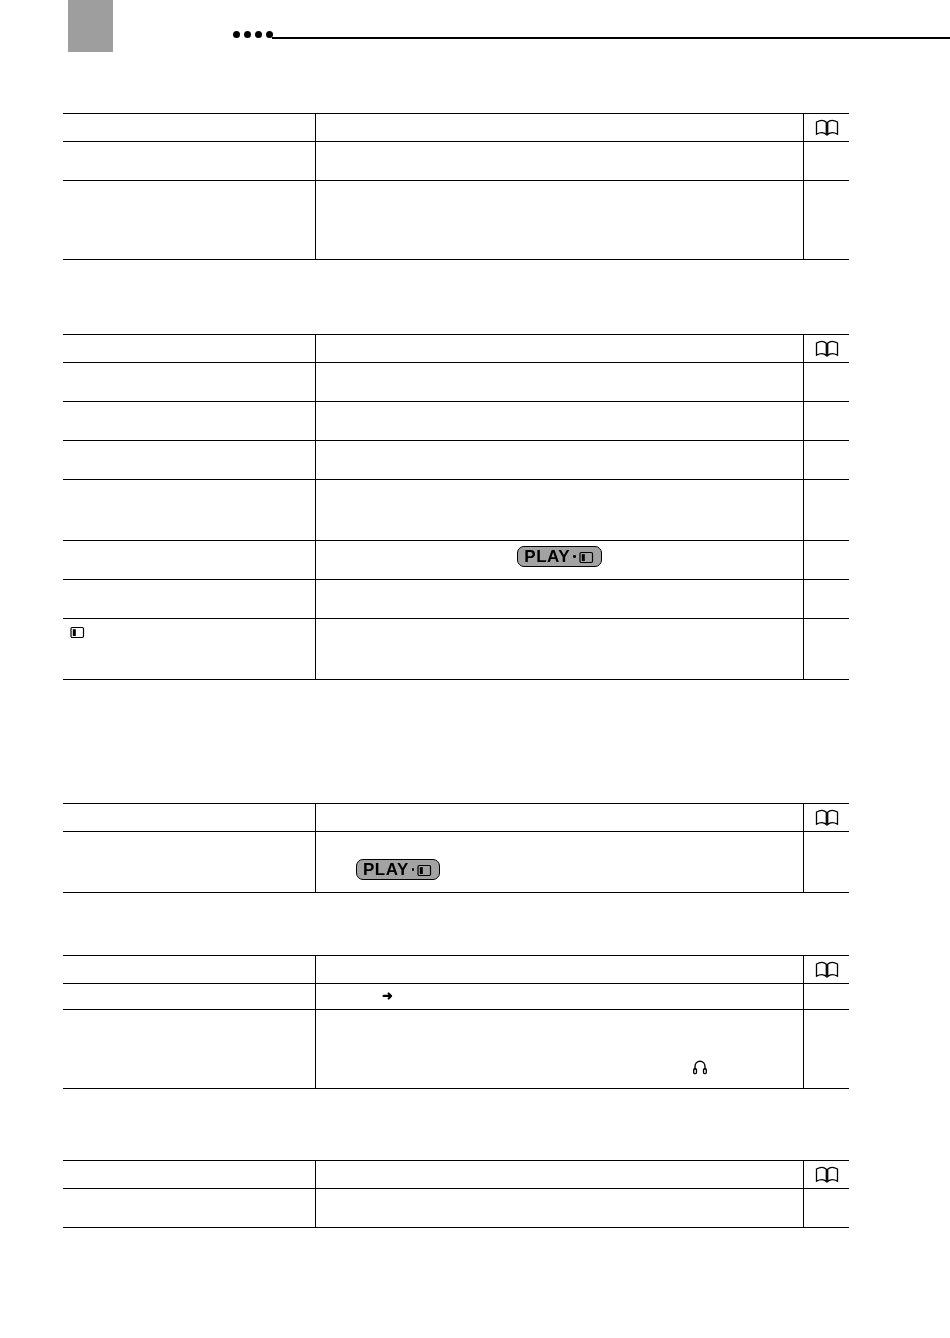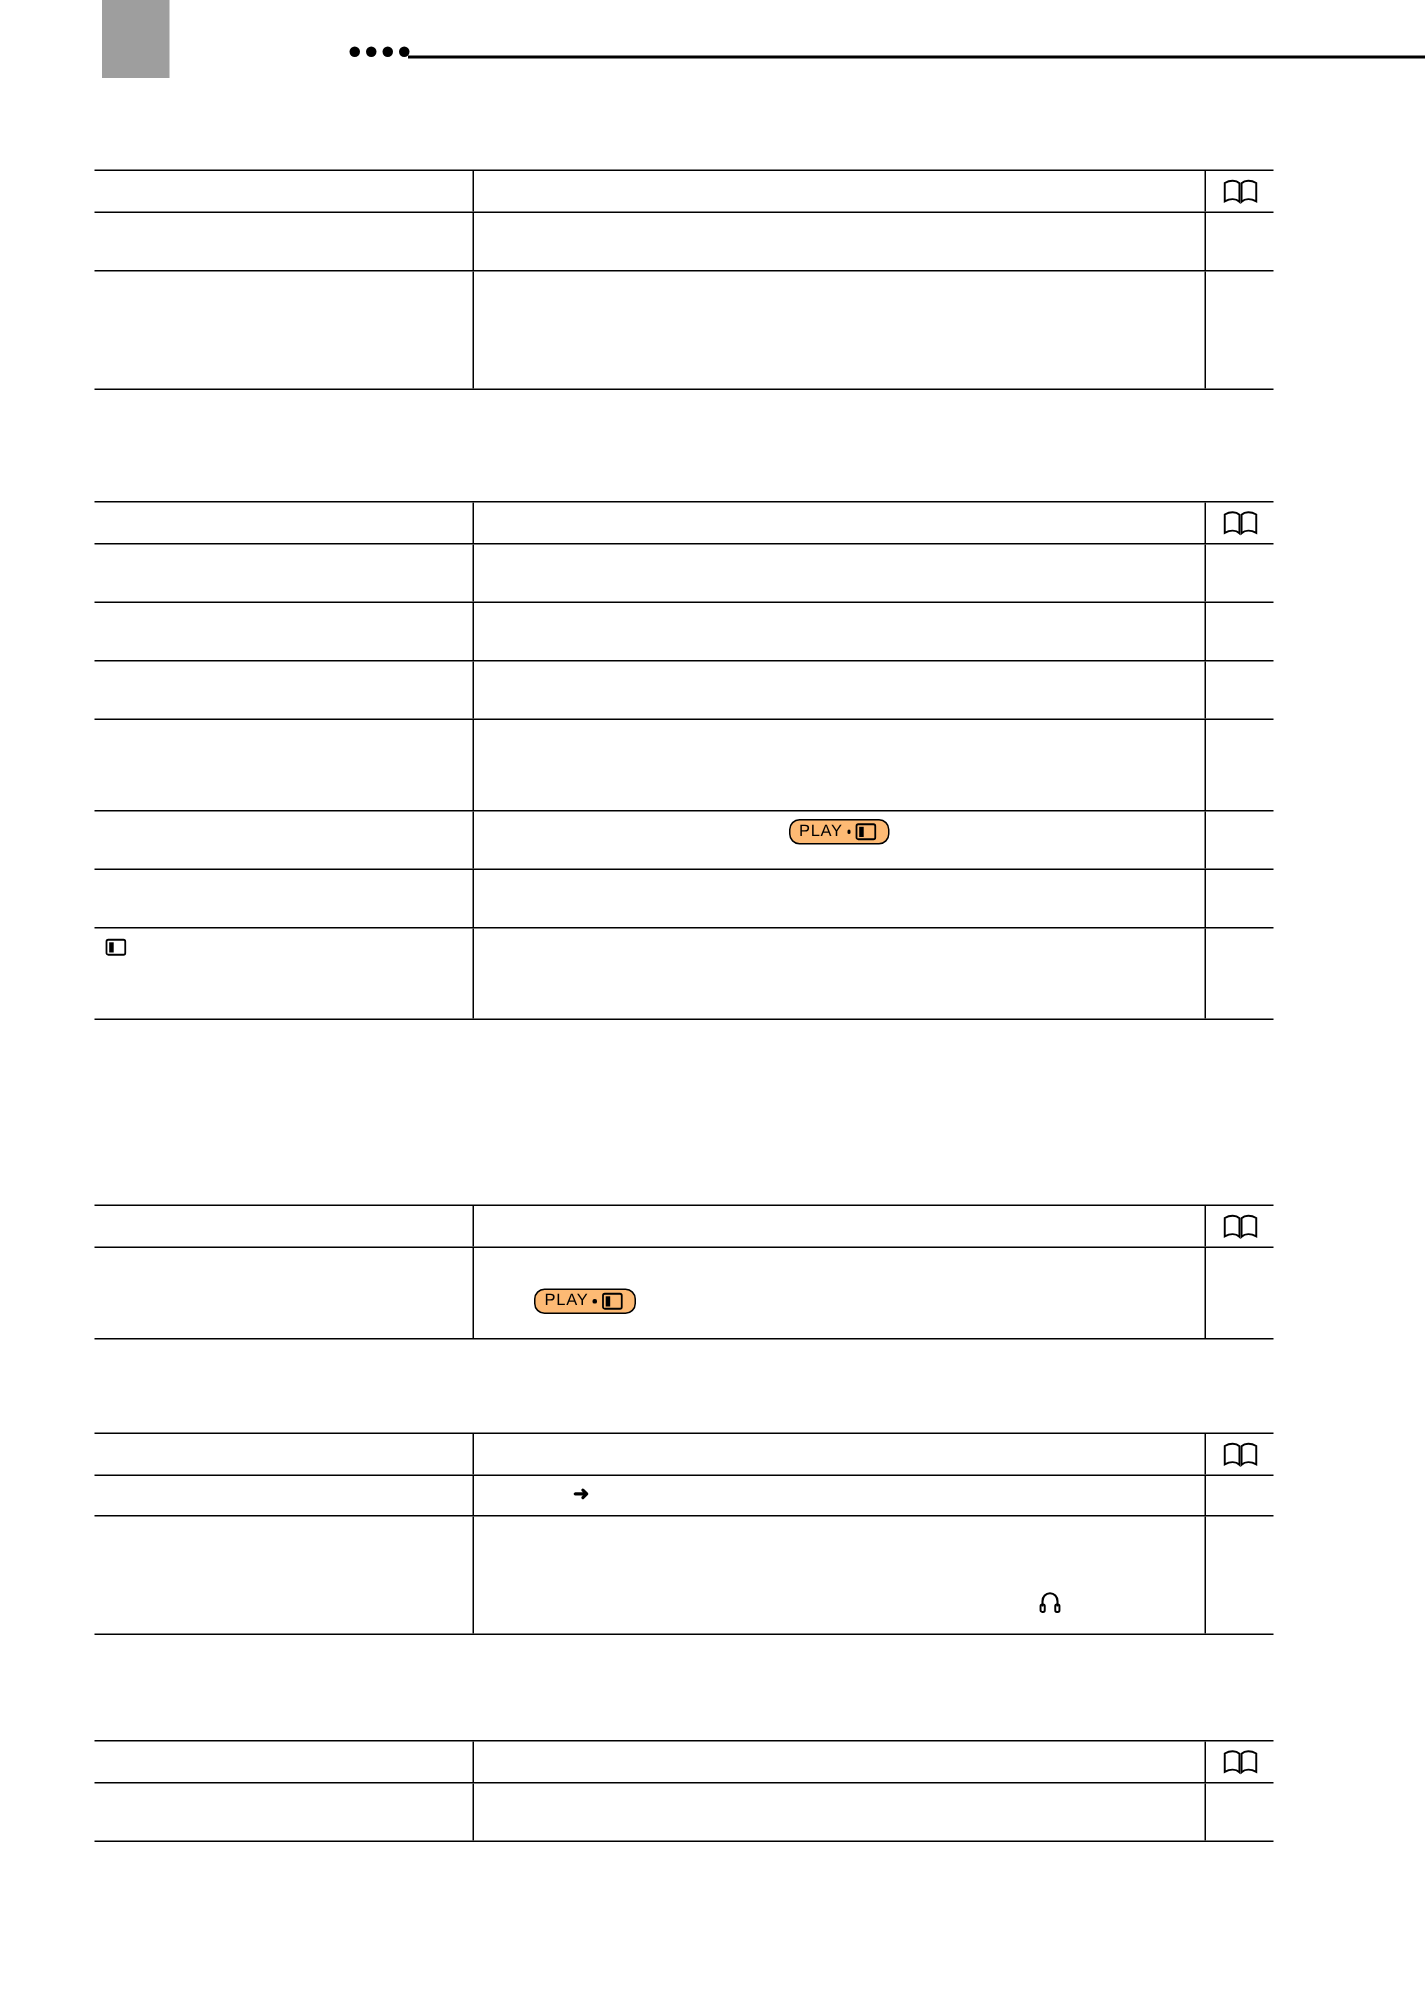--- a/index.html
+++ b/index.html
@@ -122,24 +122,24 @@
   }
 
   
   .play-pill {
     display: inline-flex;
     align-items: center;
     gap: 3px;
     border: 1.5px solid #000;
     border-radius: 7px;
     padding: 1px 7px 1px 6px;
-    font-size: 11px;
-    font-weight: normal;
+    font-size: 17px;
+    font-weight: bold;
     letter-spacing: 0.5px;
-    background: #fdba74;
+    background: #a3a3a3;
     line-height: 1;
   }
   .play-pill .dot {
     width: 2.5px;
     height: 2.5px;
     background: #000;
     border-radius: 50%;
     display: inline-block;
   }
   .center-inline {

